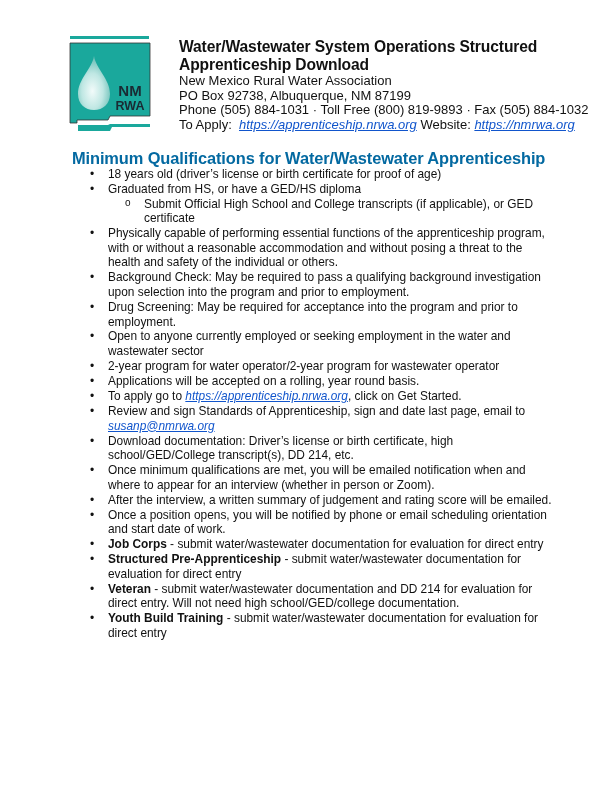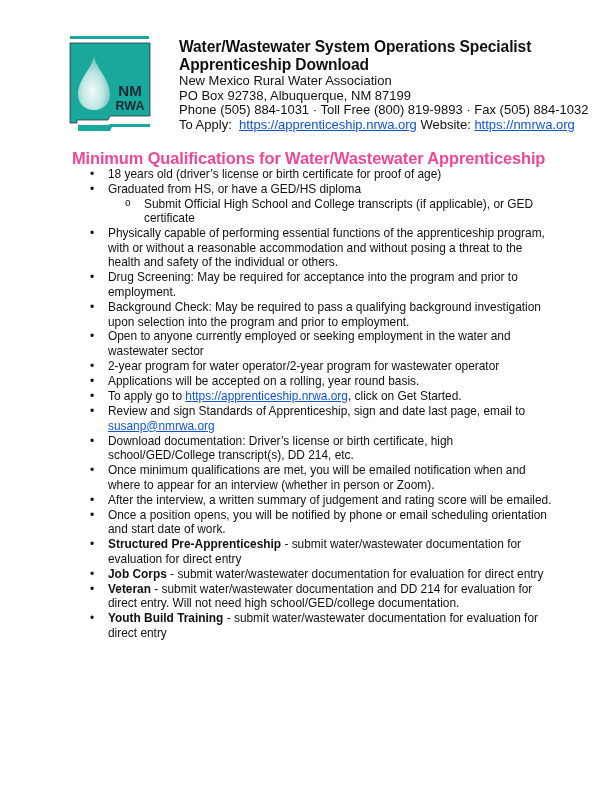--- a/index.html
+++ b/index.html
@@ -2,22 +2,22 @@
 <html><head>
 <meta charset="utf-8">
 <style>
   html, body { margin: 0; padding: 0; background: #ffffff; }
   body { width: 614px; height: 800px; position: relative; overflow: hidden;
          font-family: "Liberation Sans", "DejaVu Sans", sans-serif; color: #111; }
   .logo { position: absolute; left: 66px; top: 34px; width: 88px; height: 98px; }
   .header { position: absolute; left: 179px; top: 38px; width: 420px; }
   .h-title { font-weight: bold; font-size: 15.6px; line-height: 18px; margin: 0; color: #111; letter-spacing: -0.1px; }
   .h-line { font-size: 13px; line-height: 14.6px; margin: 0; color: #111; white-space: nowrap; }
-  a.link { color: #1155cc; text-decoration: underline; }
-  .section-title { position: absolute; left: 72px; top: 148px; margin: 0; font-size: 16.4px; font-weight: bold; line-height: 20px; color: #ec4899; letter-spacing: -0.1px; }
+  a.link { color: #1155cc; text-decoration: underline; font-style: italic; }
+  .section-title { position: absolute; left: 72px; top: 148px; margin: 0; font-size: 16.4px; font-weight: bold; line-height: 20px; color: #0369a1; letter-spacing: -0.1px; }
   ul.quals { position: absolute; left: 0; top: 167px; margin: 0; padding: 0; list-style: none; width: 614px; }
   ul.quals > li { position: relative; padding-left: 108px; padding-right: 60px; font-size: 11.9px; line-height: 14.6px; margin-bottom: 0.4px; color: #111; }
   ul.quals > li::before { content: "•"; position: absolute; left: 90px; top: 0; font-size: 12px; }
   ul.sub { list-style: none; margin: 0; padding: 0; }
   ul.sub > li { position: relative; padding-left: 36px; padding-right: 0; }
   ul.sub > li::before { content: "o"; position: absolute; left: 17px; top: -1px; font-size: 10px; }
   b { font-weight: bold; }
 </style>
 </head>
 <body>
@@ -34,49 +34,49 @@
     <rect x="4" y="2" width="79" height="3" fill="#1aa89c"></rect>
     <path d="M4 9 L84 9 L84 82 L44 82 L42 86 L11 86 L11 89 L4 89 Z" fill="#1aa89c" stroke="#333" stroke-width="0.8"></path>
     <path d="M12 91 L12 97 L44 97 L46 93 L84 93 L84 90 L44 90 L42 91 Z" fill="#1aa89c"></path>
     <path d="M28 22 C30 35 44 45 44 60 C44 70 37 76 28 76 C19 76 12 70 12 60 C12 45 26 35 28 22 Z" fill="url(#dropGrad)"></path>
     <text x="64" y="62" text-anchor="middle" font-family="Liberation Sans, sans-serif" font-weight="bold" font-size="15" fill="#1a2a33">NM</text>
     <text x="64" y="76" text-anchor="middle" font-family="Liberation Sans, sans-serif" font-weight="bold" font-size="12.5" fill="#1a2a33">RWA</text>
   </svg>
 </div>
 
 <div class="header">
-  <p class="h-title">Water/Wastewater System Operations Specialist</p>
+  <p class="h-title">Water/Wastewater System Operations Structured</p>
   <p class="h-title">Apprenticeship Download</p>
   <p class="h-line">New Mexico Rural Water Association</p>
   <p class="h-line">PO Box 92738, Albuquerque, NM 87199</p>
   <p class="h-line">Phone (505) 884-1031 · Toll Free (800) 819-9893 · Fax (505) 884-1032</p>
   <p class="h-line">
     <span>To Apply:</span>&nbsp;
     <a class="link" href="#">https://apprenticeship.nrwa.org</a>
     <span>Website:</span>
     <a class="link" href="#">https://nmrwa.org</a>
   </p>
 </div>
 
 <h2 class="section-title">Minimum Qualifications for Water/Wastewater Apprenticeship</h2>
 
 <ul class="quals" id="quals">
     <li><span>18 years old (driver’s license or birth certificate for proof of age)</span></li>
     <li><span>Graduated from HS, or have a GED/HS diploma</span><ul class="sub">
         <li>Submit Official High School and College transcripts (if applicable), or GED certificate</li>
       </ul></li>
     <li><span>Physically capable of performing essential functions of the apprenticeship program, with or without a reasonable accommodation and without posing a threat to the health and safety of the individual or others.</span></li>
+    <li><span>Background Check: May be required to pass a qualifying background investigation upon selection into the program and prior to employment.</span></li>
     <li><span>Drug Screening: May be required for acceptance into the program and prior to employment.</span></li>
-    <li><span>Background Check: May be required to pass a qualifying background investigation upon selection into the program and prior to employment.</span></li>
     <li><span>Open to anyone currently employed or seeking employment in the water and wastewater sector</span></li>
     <li><span>2-year program for water operator/2-year program for wastewater operator</span></li>
     <li><span>Applications will be accepted on a rolling, year round basis.</span></li>
     <li><span>To apply go to </span><a class="link" href="#">https://apprenticeship.nrwa.org</a><span>, click on Get Started.</span></li>
     <li><span>Review and sign Standards of Apprenticeship, sign and date last page, email to </span><a class="link" href="#">susanp@nmrwa.org</a><span></span></li>
     <li><span>Download documentation: Driver’s license or birth certificate, high school/GED/College transcript(s), DD 214, etc.</span></li>
     <li><span>Once minimum qualifications are met, you will be emailed notification when and where to appear for an interview (whether in person or Zoom).</span></li>
     <li><span>After the interview, a written summary of judgement and rating score will be emailed.</span></li>
     <li><span>Once a position opens, you will be notified by phone or email scheduling orientation and start date of work.</span></li>
+    <li><b>Job Corps</b><span> - submit water/wastewater documentation for evaluation for direct entry</span></li>
     <li><b>Structured Pre-Apprenticeship</b><span> - submit water/wastewater documentation for evaluation for direct entry</span></li>
-    <li><b>Job Corps</b><span> - submit water/wastewater documentation for evaluation for direct entry</span></li>
     <li><b>Veteran</b><span> - submit water/wastewater documentation and DD 214 for evaluation for direct entry. Will not need high school/GED/college documentation.</span></li>
     <li><b>Youth Build Training</b><span> - submit water/wastewater documentation for evaluation for direct entry</span></li>
   </ul>
 
 </body></html>

